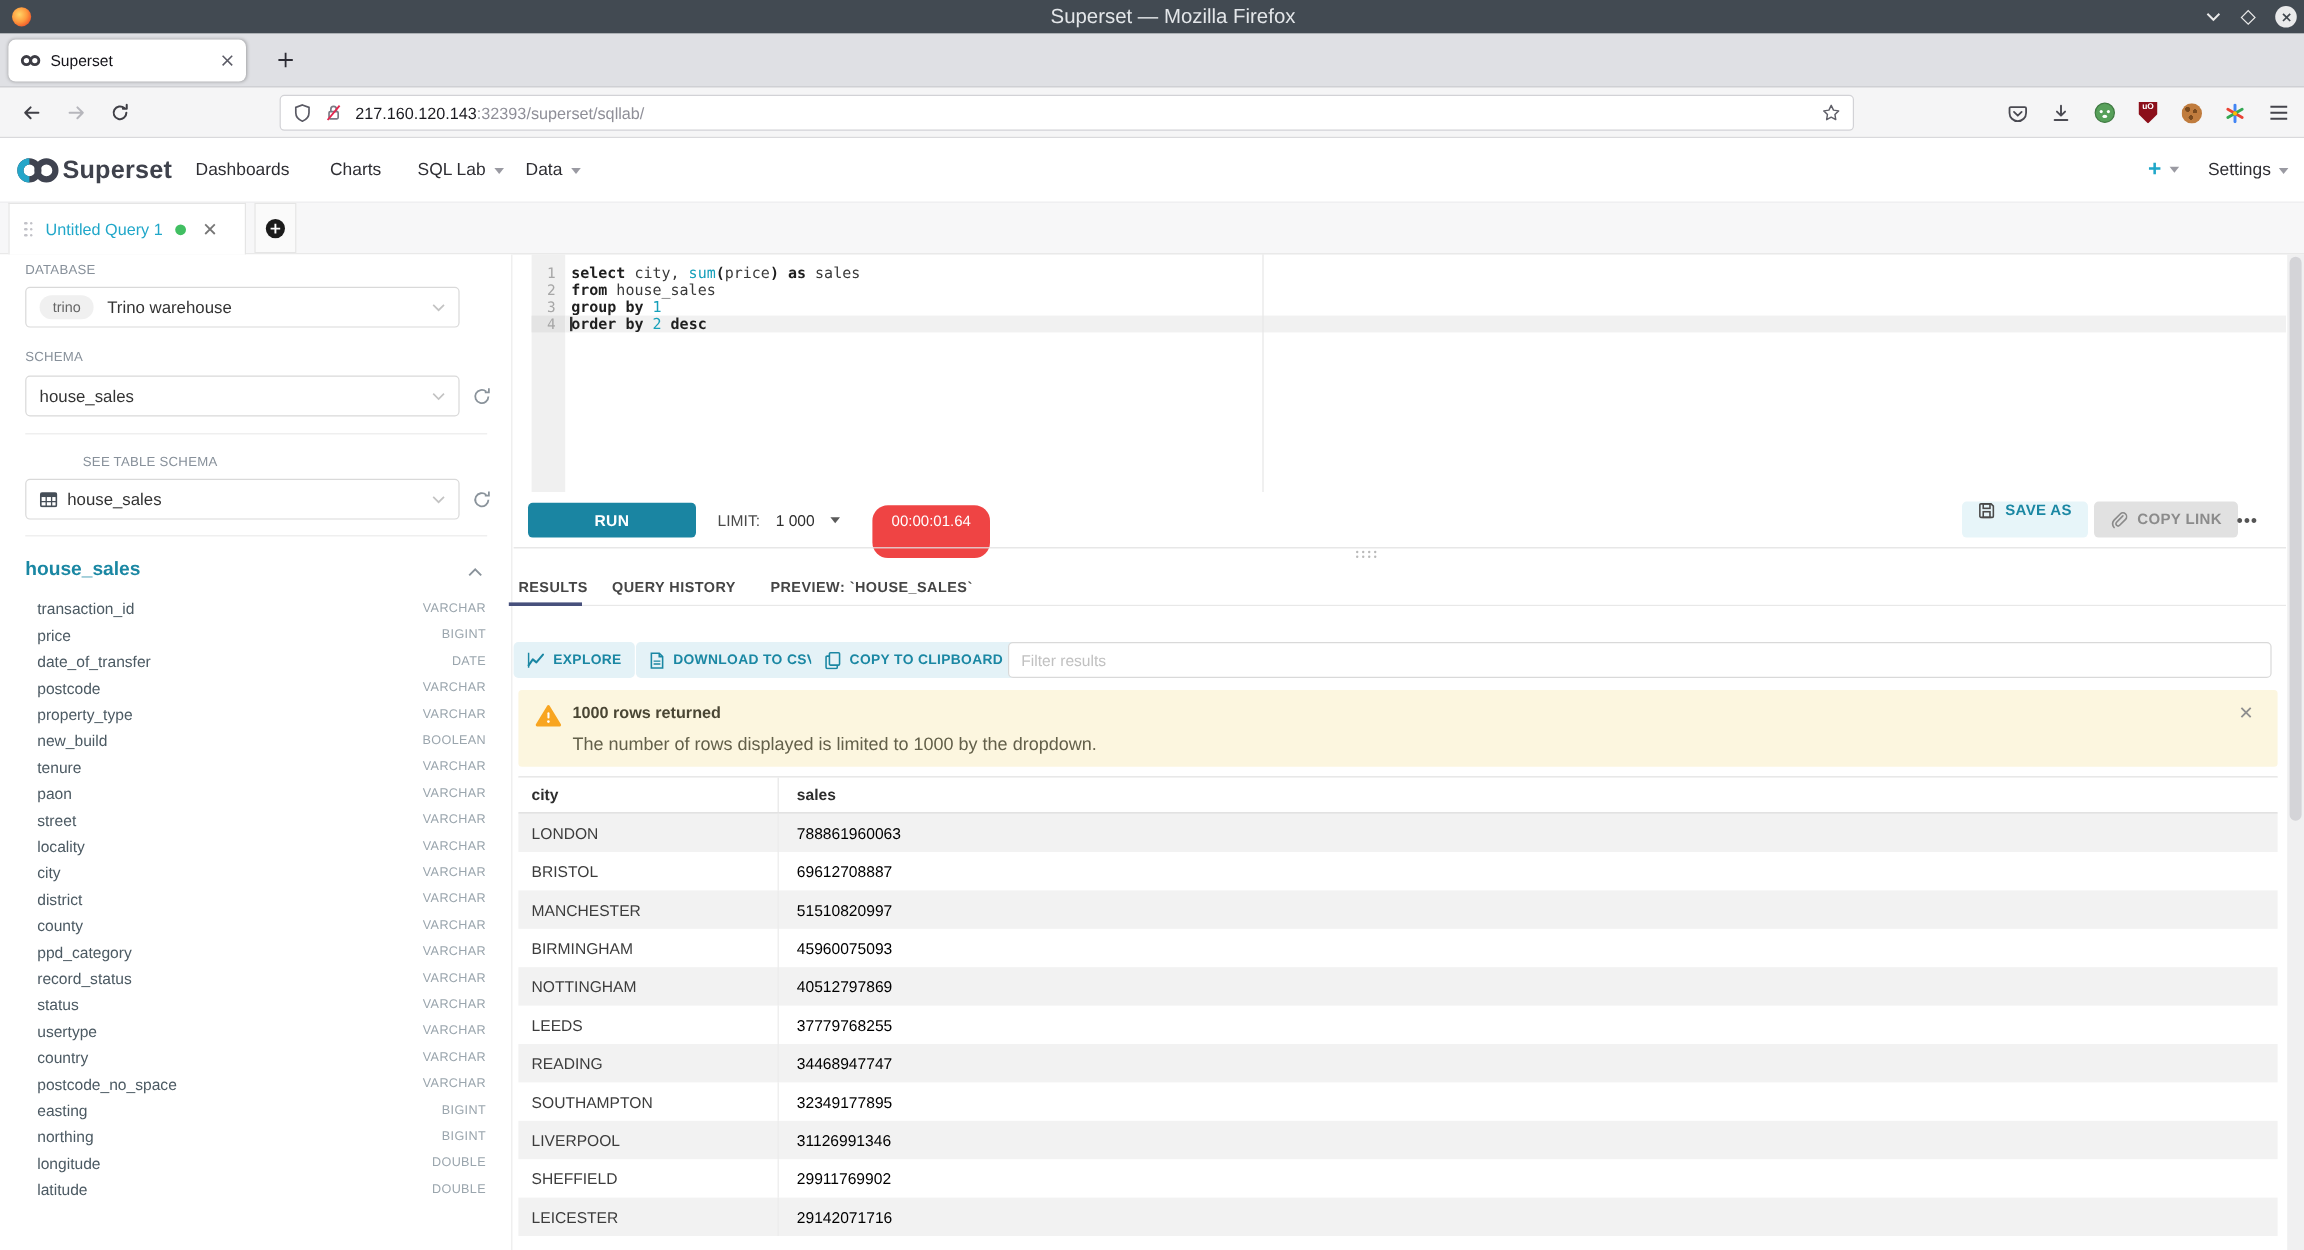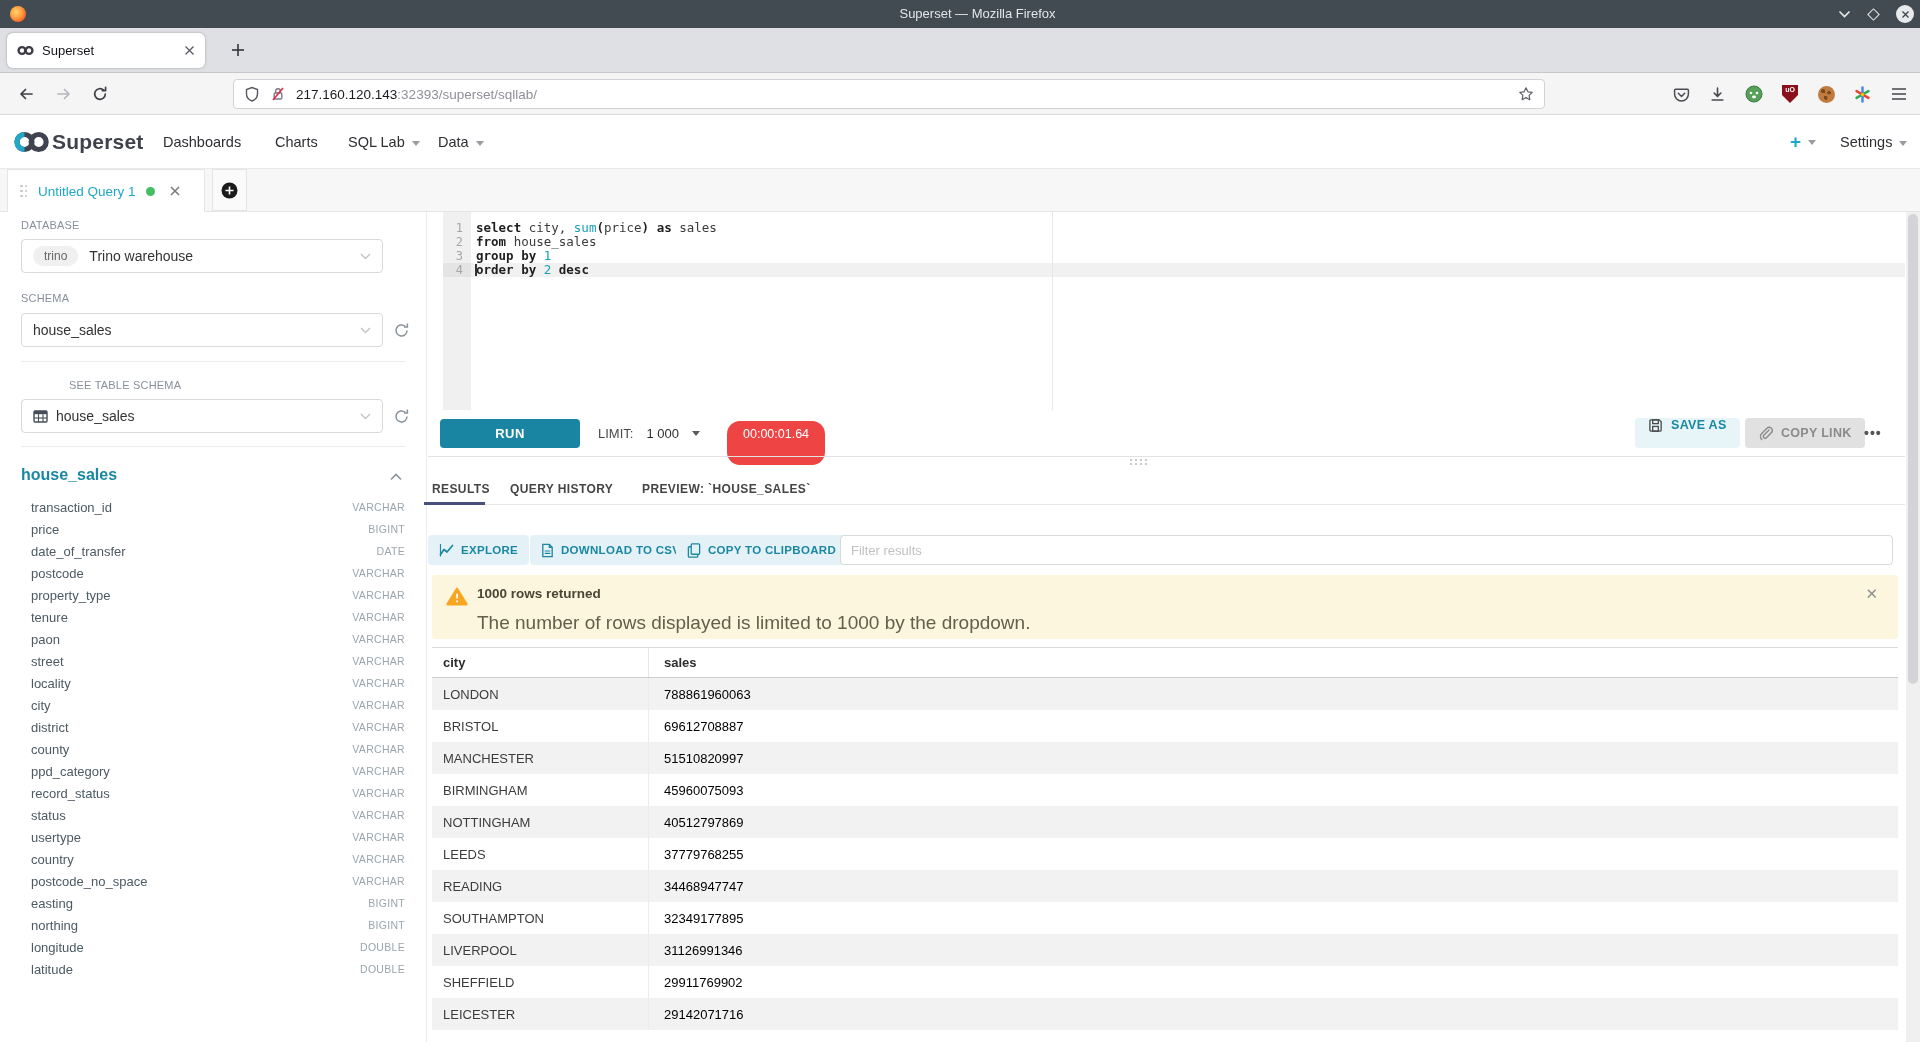--- a/index.html
+++ b/index.html
@@ -4,21 +4,21 @@
 <style>
   * { margin:0; padding:0; box-sizing:border-box; }
   html,body { width:1920px; height:1042px; font-family:"Liberation Sans", sans-serif; }
   .screen { position:relative; width:1920px; height:1042px; background:#fff; overflow:hidden; }
 
   
   .titlebar { position:absolute; left:0; top:0; width:1920px; height:28px; background:#424a52; }
   .ff-logo { position:absolute; left:10px; top:6px; width:16px; height:16px; border-radius:50%;
     background:radial-gradient(circle at 38% 38%, #ffd567 0%, #ff9a3d 45%, #f0562a 78%, #d7452b 100%); }
   .win-title { position:absolute; left:0; top:0; width:100%; height:32px; line-height:28px; text-align:center;
-    font-size:13px; color:#e3e6e9;padding-left:35px; }
+    font-size:17px; color:#e3e6e9;padding-left:35px; }
   .win-ctrl { position:absolute; top:0; height:28px; display:flex; align-items:center; }
   .diamond { width:9px; height:9px; border:1.5px solid #e9e9e9; transform:rotate(45deg); }
   .close-circle { width:18px; height:18px; border-radius:50%; background:#e9eaeb; display:flex; align-items:center; justify-content:center; }
 
   
   .tabstrip { position:absolute; left:0; top:28px; width:1920px; height:45px; background:#dfe0e4; border-bottom:1px solid #c6c6ca; }
   .browser-tab { position:absolute; left:7px; top:5px; width:198px; height:35px; background:#fff; border-radius:6px;
     box-shadow:0 0 3px rgba(0,0,0,.28); display:flex; align-items:center; padding:0 10px; }
   .tab-title { font-size:13px; color:#15141a; margin-left:8px; flex:1; }
   .newtab-btn { position:absolute; left:228px; top:12px; width:20px; height:20px; display:flex; align-items:center; justify-content:center; }
@@ -112,21 +112,21 @@
   .tab-underline { position:absolute; left:424px; top:502px; width:61px; height:3px; background:#47507c; z-index:2; }
   .action-btn { position:absolute; top:535px; height:30px; padding:0 11px; background:#e4f2f7; border:none; border-radius:4px;
     display:flex; align-items:center; gap:7px; color:#1a87a3; font-weight:bold; font-size:11.5px; letter-spacing:.3px;
     white-space:nowrap; font-family:"Liberation Sans", sans-serif; }
   .filter-input { position:absolute; left:840px; top:535px; width:1053px; height:30px; border:1px solid #d9d9d9; border-radius:4px;
     padding:0 10px; font-size:13px; color:#333; font-family:"Liberation Sans", sans-serif; }
   .filter-input::placeholder { color:#c1c1c1; }
 
   .alert { position:absolute; left:432px; top:575px; width:1466px; height:64px; background:#fcf6df; border-radius:3px; }
   .alert-title { position:absolute; left:45px; top:11px; font-size:13.5px; font-weight:bold; color:#4a4634; }
-  .alert-body { position:absolute; left:45px; top:37px; font-size:19px; color:#63604a; }
+  .alert-body { position:absolute; left:45px; top:37px; font-size:15px; color:#63604a; }
   .alert-close { position:absolute; right:20px; top:10px; font-size:15px; color:#8f8f8f; background:none; border:none; }
 
   .results-table { position:absolute; left:432px; top:647px; width:1466px; border-top:1px solid #d9d9d9; }
   .thead { display:flex; height:30px; align-items:center; background:#fff; border-bottom:1px solid #cfcfcf; }
   .th-city { width:216px; padding-left:11px; font-size:13px; font-weight:bold; color:#2d2d2d; }
   .th-sales { flex:1; padding-left:15px; font-size:13px; font-weight:bold; color:#2d2d2d; border-left:1px solid #e6e6e6; align-self:stretch; display:flex; align-items:center; }
   .trow { display:flex; height:32px; align-items:center; }
   .trow.stripe { background:#f2f2f2; }
   .tcell-city { width:216px; padding-left:11px; font-size:13px; color:#3c3c3c; }
   .tcell-sales { flex:1; padding-left:15px; font-size:13px; color:#000000; border-left:1px solid #ececec; align-self:stretch; display:flex; align-items:center; }
@@ -356,20 +356,24 @@
   </div>
         <div class="col-row">
     <span class="col-name">postcode</span>
     <span class="col-type">VARCHAR</span>
   </div>
         <div class="col-row">
     <span class="col-name">property_type</span>
     <span class="col-type">VARCHAR</span>
   </div>
         <div class="col-row">
+    <span class="col-name">new_build</span>
+    <span class="col-type">BOOLEAN</span>
+  </div>
+        <div class="col-row">
     <span class="col-name">tenure</span>
     <span class="col-type">VARCHAR</span>
   </div>
         <div class="col-row">
     <span class="col-name">paon</span>
     <span class="col-type">VARCHAR</span>
   </div>
         <div class="col-row">
     <span class="col-name">street</span>
     <span class="col-type">VARCHAR</span>

